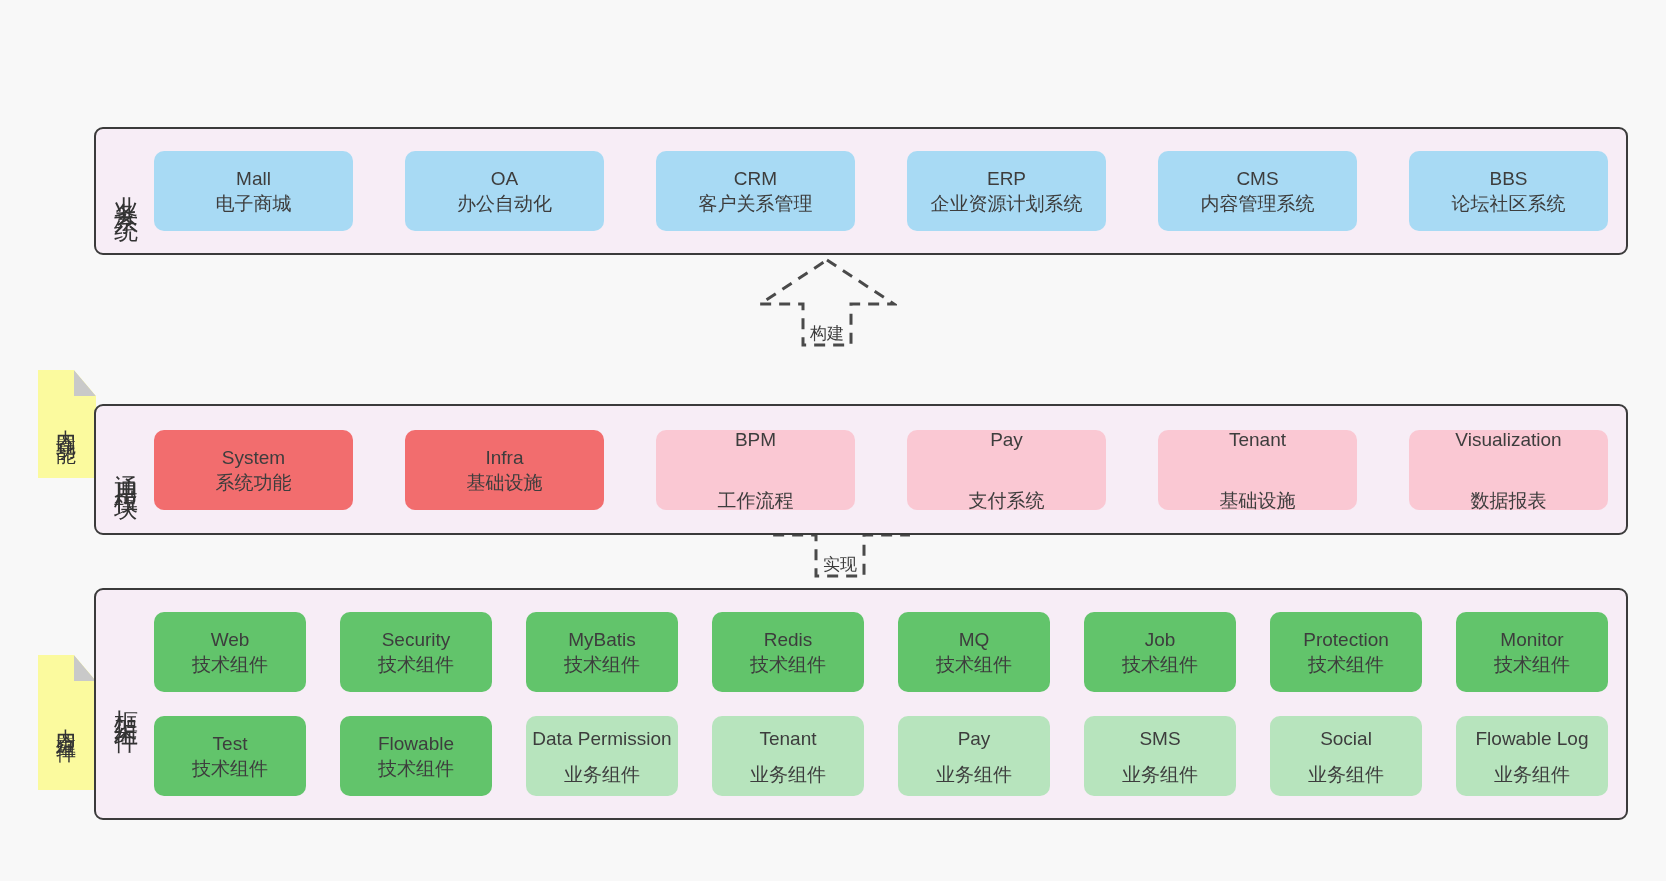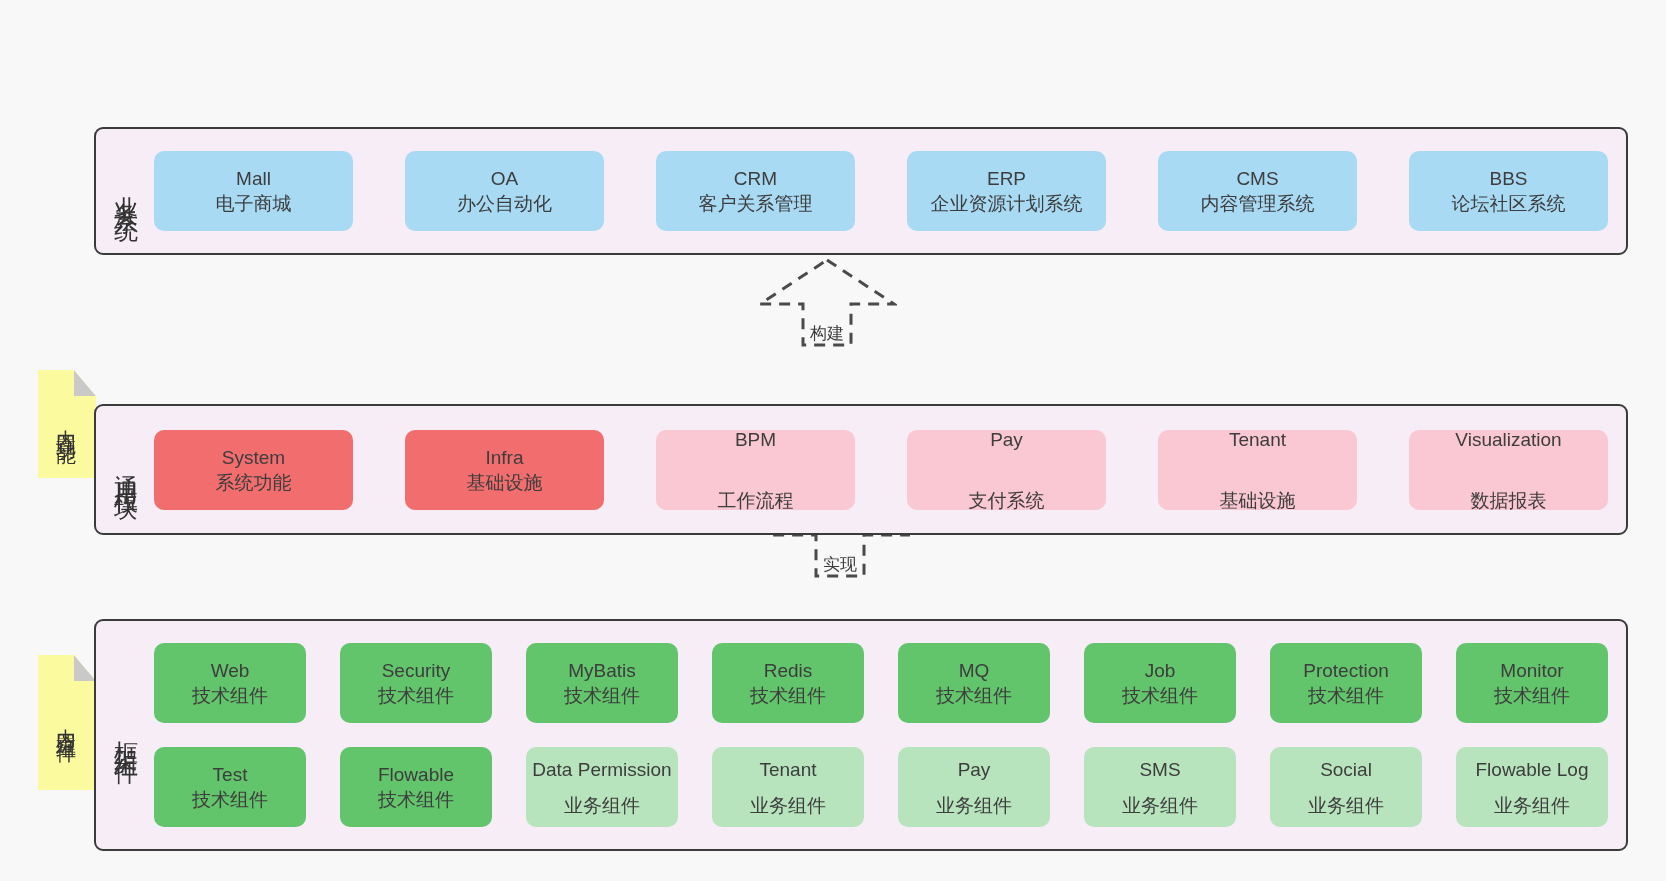--- a/index.html
+++ b/index.html
@@ -12,21 +12,21 @@
   }
   
   .panel{
     position:absolute;left:94px;width:1534px;box-sizing:border-box;
     background:var(--c-panel,#f7edf6);
     border:2px solid var(--c-border,#3b3b3b);
     border-radius:9px;z-index:1;
   }
   .p1{top:127px;height:128px;}
   .p2{top:372px;height:131px;margin-top:32px;}
-  .p3{top:619px;height:232px;}
+  .p3{top:588px;height:232px;}
   .panel-label{
     position:absolute;left:0;top:0;bottom:0;width:60px;
     display:flex;align-items:center;justify-content:center;
     writing-mode:vertical-rl;text-orientation:upright;
     font-size:24px;letter-spacing:7px;color:#333;
   }
   .rows{
     position:absolute;left:58px;right:18px;top:0;bottom:0;
     display:flex;flex-direction:column;justify-content:center;gap:24px;
   }

